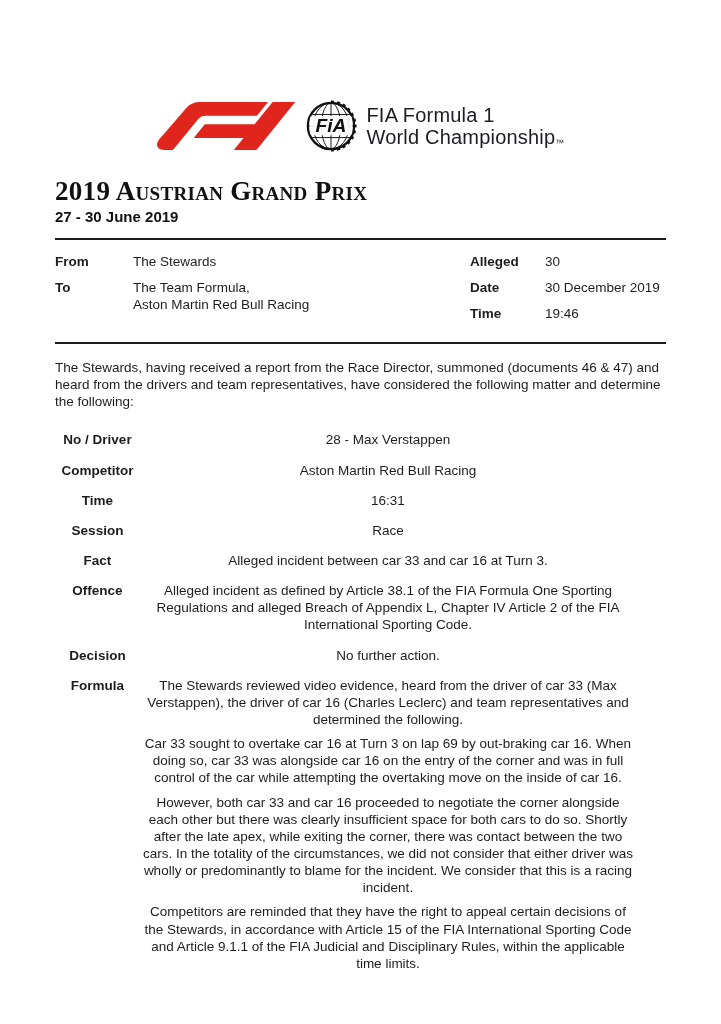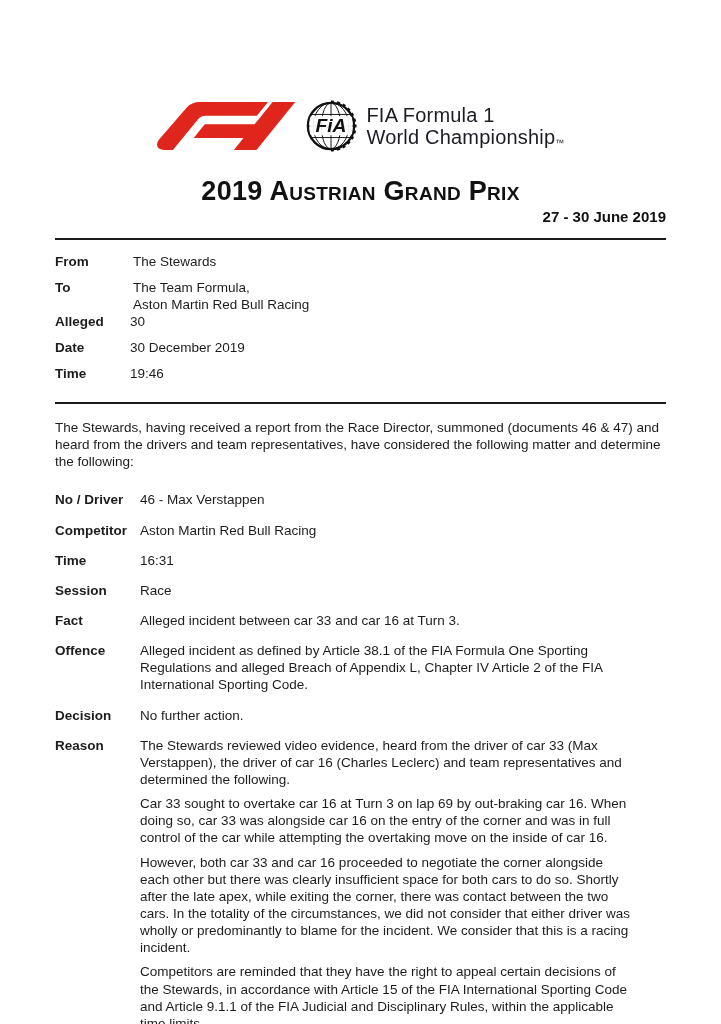--- a/index.html
+++ b/index.html
@@ -17,46 +17,47 @@
   .f1-logo-svg { display:block; }
   .fia-roundel-svg { display:block; }
   .masthead-text {
     font-size:20px; line-height:1.1; color:#1c1c24; letter-spacing:0.2px; font-weight:normal;
     white-space:nowrap;
   }
   .tm { font-size:9px; vertical-align:-2px; }
 
   
   .gp-title {
-    margin-top:24px; text-align:center;
+    margin-top:24px; text-align:left;
     font-weight:bold; font-variant:small-caps; font-size:27px; letter-spacing:0.3px;
     color:#111;
+    font-family:Liberation Serif, serif;
   }
-  .gp-dates { text-align:right; font-weight:bold; font-size:15px; margin-top:1px; color:#111; }
+  .gp-dates { text-align:left; font-weight:bold; font-size:15px; margin-top:1px; color:#111; }
 
   
   .meta {
     margin-top:13px;
     border-top:2px solid #1a1a1a; border-bottom:2px solid #1a1a1a;
     padding:13px 0 20px 0;
-    display:flex; font-size:13.5px; line-height:1.26;flex-direction:column;
+    display:flex; font-size:13.5px; line-height:1.26;
   }
   .meta-left  { width:415px; }
   .meta-right { flex:1; }
   .meta-row { display:flex; margin-bottom:9px; }
   .meta-row:last-child { margin-bottom:0; }
   .meta-label { font-weight:bold; flex-shrink:0; }
   .meta-left  .meta-label { width:78px; }
   .meta-right .meta-label { width:75px; }
 
   
   .intro { margin-top:15px; font-size:13.5px; line-height:1.27; max-width:612px; }
 
   .fields { margin-top:21px; }
-  .field-row { display:flex; margin-bottom:13px; font-size:13.5px; line-height:1.27; }
+  .field-row { display:flex; margin-bottom:13px; font-size:13.5px; line-height:1.27;text-align:center; }
   .field-label { width:85px; font-weight:bold; flex-shrink:0; }
   .field-value { flex:1; max-width:496px; }
   .field-value p { margin-bottom:7px; }
   .field-value p:last-child { margin-bottom:0; }
 
   
   .signatures { display:flex; margin-top:54px; font-size:13.5px; }
   .sig-col { display:flex; flex-direction:column; gap:30px; }
   .sig-col-left { width:310px;justify-content:center; }
   .sig-name { font-weight:bold; }
@@ -121,21 +122,21 @@
         <span class="meta-value">19:46</span>
       </div>
     </div>
   </div>
 
   <p class="intro">The Stewards, having received a report from the Race Director, summoned (documents 46 &amp; 47) and heard from the drivers and team representatives, have considered the following matter and determine the following:</p>
 
   <div class="fields">
     <div class="field-row">
       <span class="field-label">No / Driver</span>
-      <span class="field-value">46 - Max Verstappen</span>
+      <span class="field-value">28 - Max Verstappen</span>
     </div>
     <div class="field-row">
       <span class="field-label">Competitor</span>
       <span class="field-value">Aston Martin Red Bull Racing</span>
     </div>
     <div class="field-row">
       <span class="field-label">Time</span>
       <span class="field-value">16:31</span>
     </div>
     <div class="field-row">
@@ -148,21 +149,21 @@
     </div>
     <div class="field-row">
       <span class="field-label">Offence</span>
       <span class="field-value">Alleged incident as defined by Article 38.1 of the FIA Formula One Sporting Regulations and alleged Breach of Appendix L, Chapter IV Article 2 of the FIA International Sporting Code.</span>
     </div>
     <div class="field-row">
       <span class="field-label">Decision</span>
       <span class="field-value">No further action.</span>
     </div>
     <div class="field-row">
-      <span class="field-label">Reason</span>
+      <span class="field-label">Formula</span>
       <span class="field-value">
         <p>The Stewards reviewed video evidence, heard from the driver of car 33 (Max Verstappen), the driver of car 16 (Charles Leclerc) and team representatives and determined the following.</p>
         <p>Car 33 sought to overtake car 16 at Turn 3 on lap 69 by out-braking car 16. When doing so, car 33 was alongside car 16 on the entry of the corner and was in full control of the car while attempting the overtaking move on the inside of car 16.</p>
         <p>However, both car 33 and car 16 proceeded to negotiate the corner alongside each other but there was clearly insufficient space for both cars to do so. Shortly after the late apex, while exiting the corner, there was contact between the two cars. In the totality of the circumstances, we did not consider that either driver was wholly or predominantly to blame for the incident. We consider that this is a racing incident.</p>
         <p>Competitors are reminded that they have the right to appeal certain decisions of the Stewards, in accordance with Article 15 of the FIA International Sporting Code and Article 9.1.1 of the FIA Judicial and Disciplinary Rules, within the applicable time limits.</p>
       </span>
     </div>
   </div>
 
   <div class="signatures">

